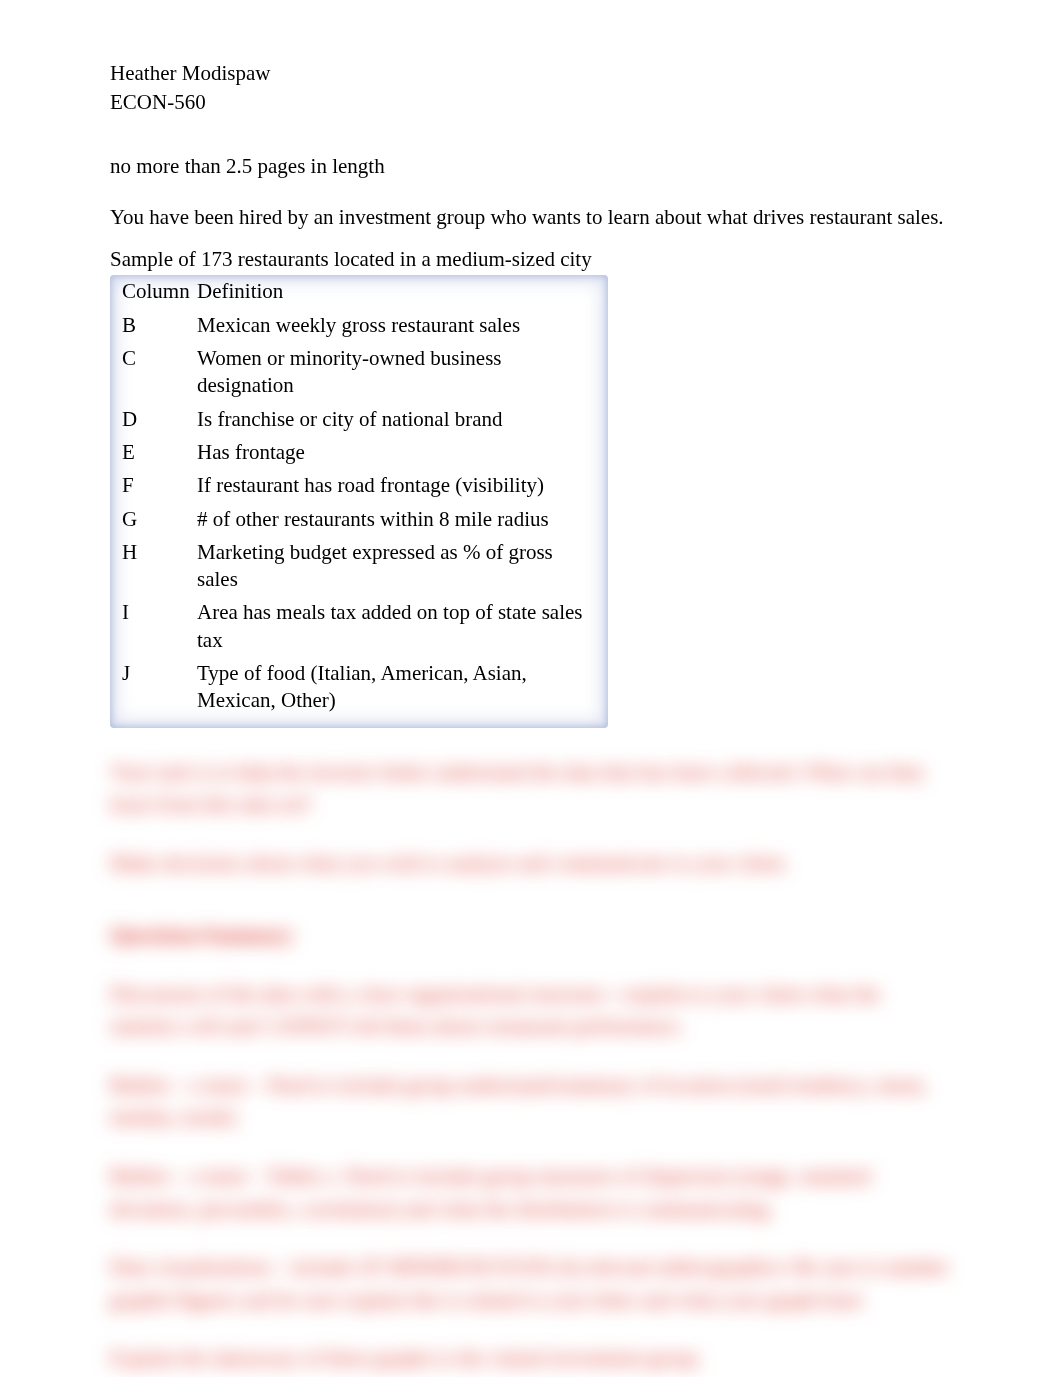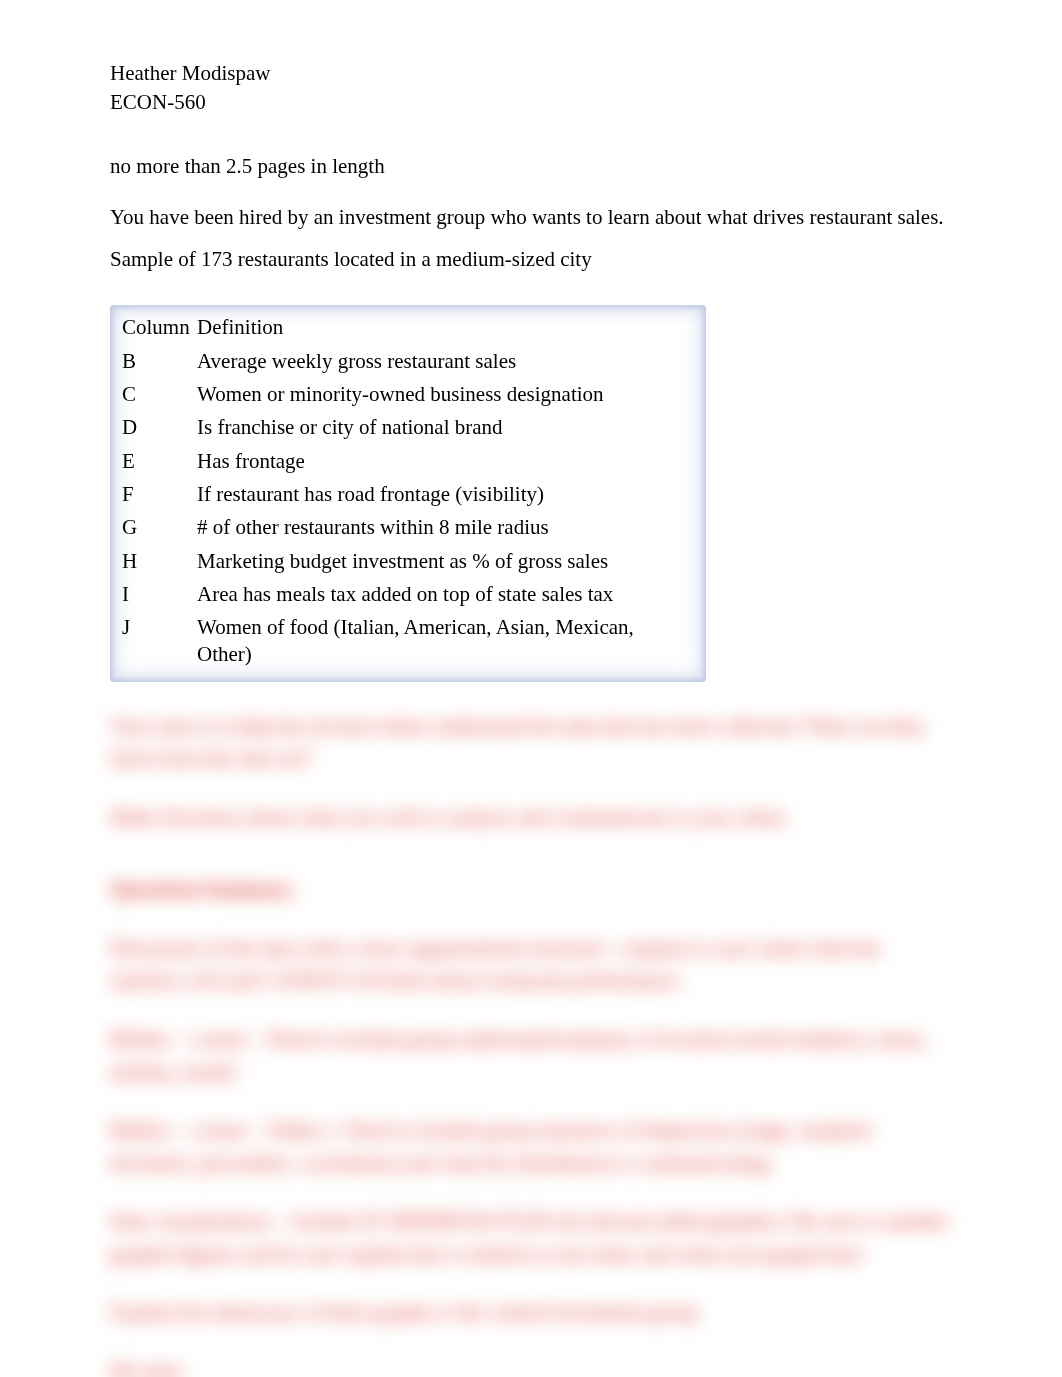--- a/index.html
+++ b/index.html
@@ -9,26 +9,26 @@
       font-size: 21px;
       color: #000000;
       width: 1062px;
       height: 1377px;
       padding: 60px 110px 40px 110px;
       line-height: 1.3;
     }
     .header-line { margin-bottom: 2px; }
     .length-note { margin-top: 36px; margin-bottom: 24px; }
     .intro { margin-bottom: 15px; }
-    .sample-line { margin-bottom: 32px; }
+    .sample-line { margin-bottom: 2px; }
 
     .table-wrap {
       position: relative;
-      width: 596px;
-      padding: 6px 10px 10px 12px;
+      width: 498px;
+      padding: 0 10px 10px 12px;
       border-radius: 4px;
     }
     .table-wrap::before {
       content: "";
       position: absolute;
       inset: 0;
       border-radius: 4px;
       box-shadow:
         inset 0 0 18px 6px rgba(60,90,170,0.18),
         inset 0 0 6px 2px rgba(60,90,170,0.25);
@@ -72,21 +72,21 @@
   <table>
     <thead>
       <tr>
         <th class="col-col">Column</th>
         <th>Definition</th>
       </tr>
     </thead>
     <tbody>
       <tr>
         <td>B</td>
-        <td>Average weekly gross restaurant sales</td>
+        <td>Mexican weekly gross restaurant sales</td>
       </tr>
       <tr>
         <td>C</td>
         <td>Women or minority-owned business designation</td>
       </tr>
       <tr>
         <td>D</td>
         <td>Is franchise or city of national brand</td>
       </tr>
       <tr>
@@ -96,29 +96,29 @@
       <tr>
         <td>F</td>
         <td>If restaurant has road frontage (visibility)</td>
       </tr>
       <tr>
         <td>G</td>
         <td># of other restaurants within 8 mile radius</td>
       </tr>
       <tr>
         <td>H</td>
-        <td>Marketing budget investment as % of gross sales</td>
+        <td>Marketing budget expressed as % of gross sales</td>
       </tr>
       <tr>
         <td>I</td>
         <td>Area has meals tax added on top of state sales tax</td>
       </tr>
       <tr>
         <td>J</td>
-        <td>Women of food (Italian, American, Asian, Mexican, Other)</td>
+        <td>Type of food (Italian, American, Asian, Mexican, Other)</td>
       </tr>
     </tbody>
   </table>
 </div>
 
 <div class="blurred-block">
   <p>Your task is to help the investor better understand the data that has been collected. What can they learn from this data set?</p>
   <p class="spaced">Make decisions about what you wish to analyze and communicate to your client.</p>
   <p class="heavy">Questions/Summary</p>
   <p>Discussion of the data with a clear organizational structure—explain to your client what the statistics will and CANNOT tell them about restaurant performance.</p>

